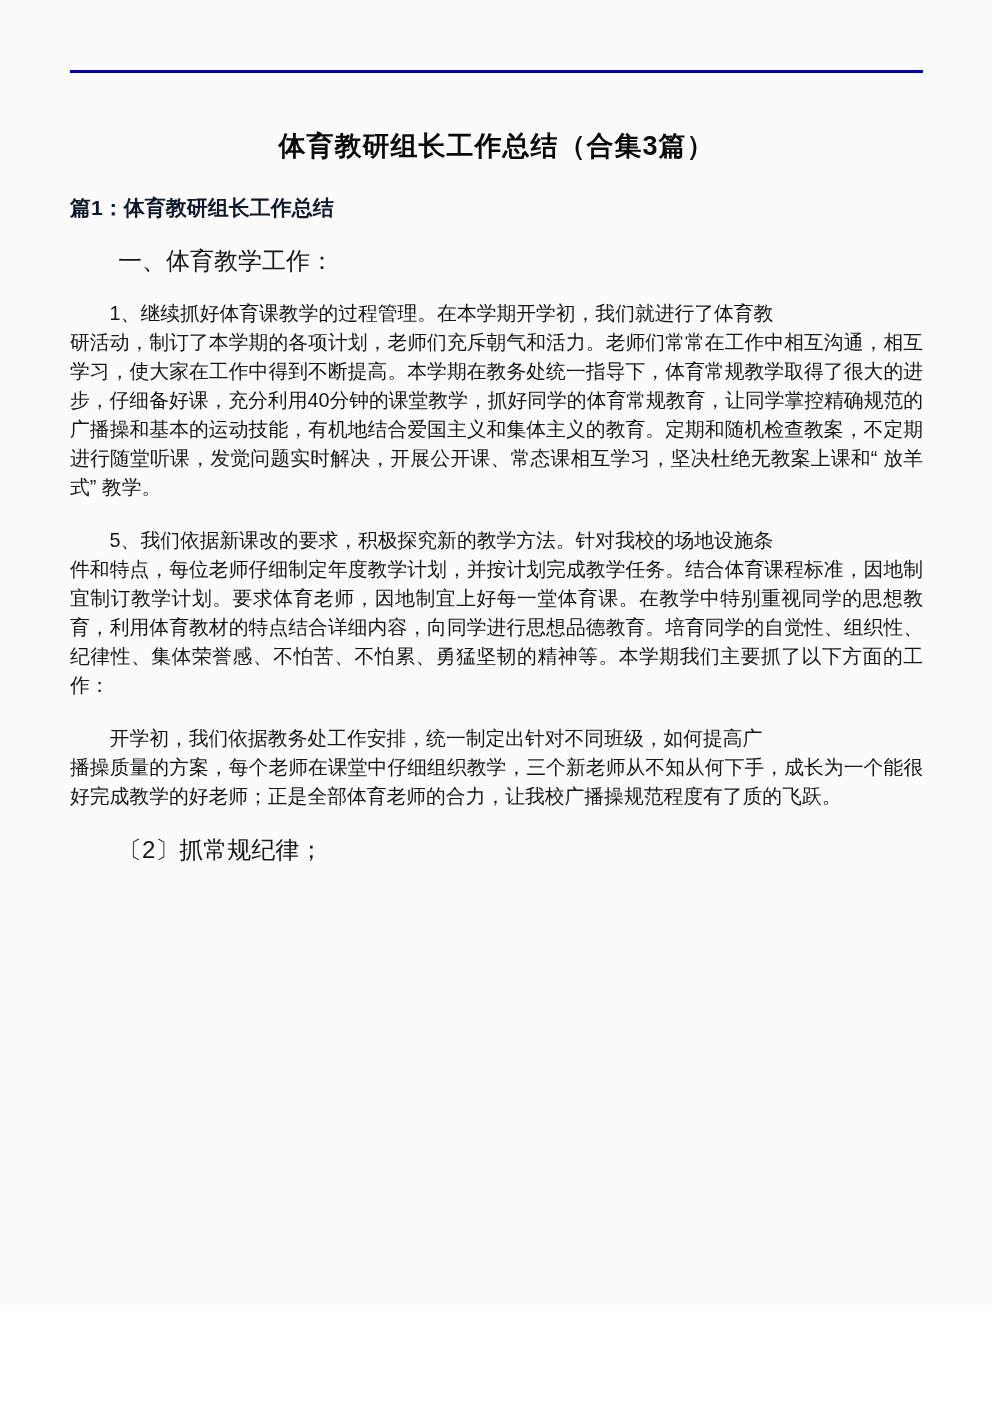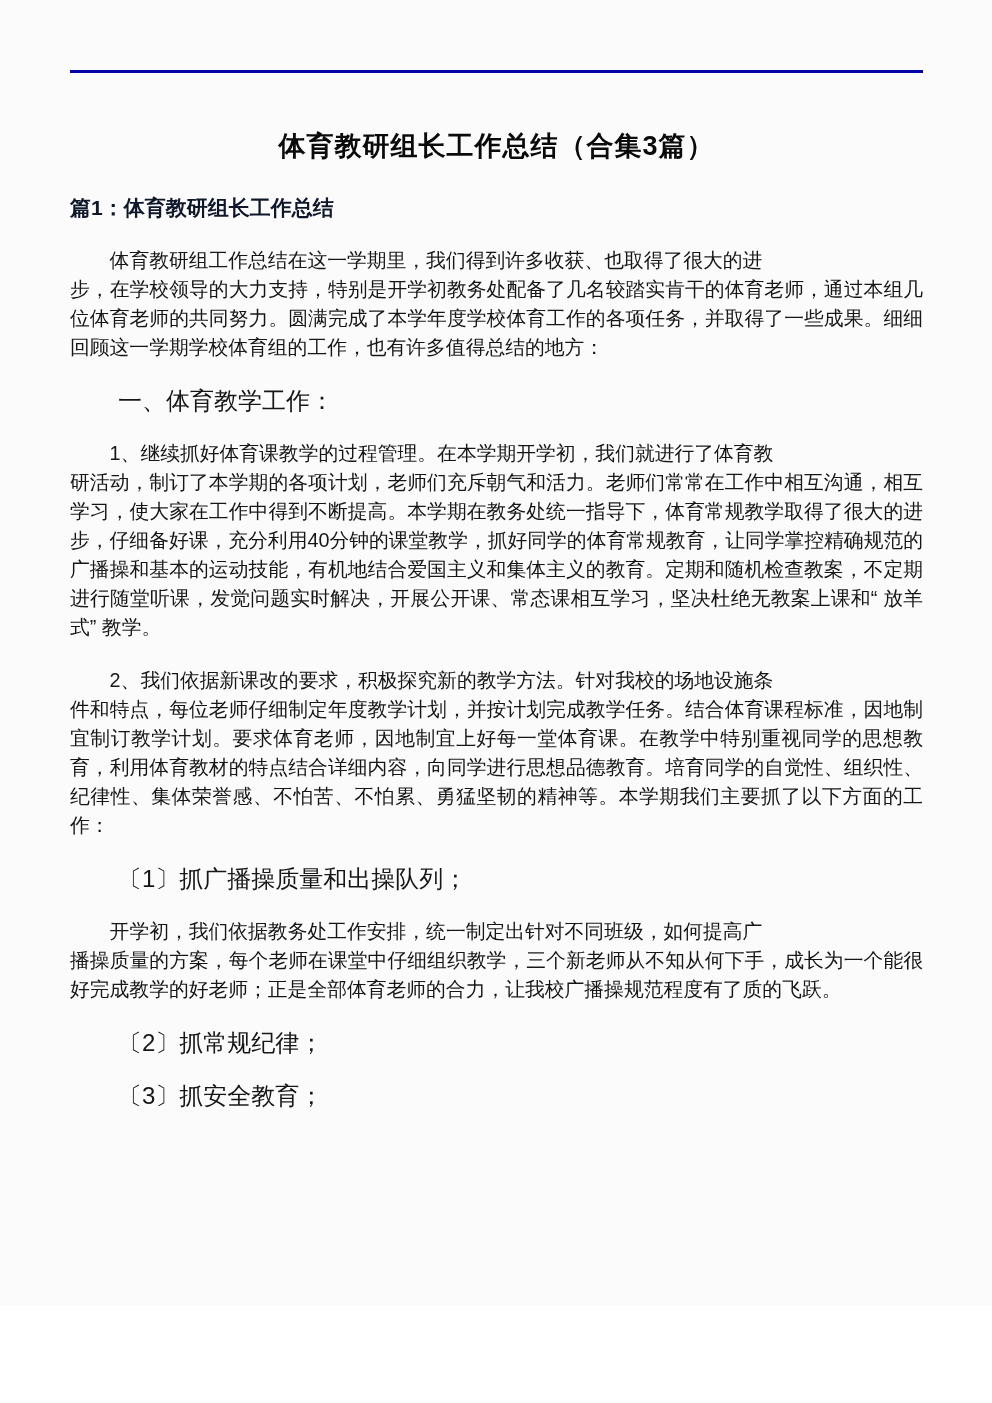--- a/index.html
+++ b/index.html
@@ -77,39 +77,35 @@
 
 <div class="page">
 
   <div class="rule rule-top" style="background: rgb(4, 4, 166);"></div>
 
   <div class="content">
     <h1 class="doc-title">体育教研组长工作总结（合集3篇）</h1>
 
     <h2 class="red-heading" style="color: #0f172a;">篇1：体育教研组长工作总结</h2>
 
-    <p class="para">体育教研组工作总结在这一学期里，我们得到许多收获、也取得了很大的进
-步，在学校领导的大力支持，特别是开学初教务处配备了几名较踏实肯干的体育老师，通过本组几位体育老师的共同努力。圆满完成了本学年度学校体育工作的各项任务，并取得了一些成果。细细回顾这一学期学校体育组的工作，也有许多值得总结的地方：</p>
 
     <p class="subheading">一、体育教学工作：</p>
 
     <p class="para">1、继续抓好体育课教学的过程管理。在本学期开学初，我们就进行了体育教
 研活动，制订了本学期的各项计划，老师们充斥朝气和活力。老师们常常在工作中相互沟通，相互学习，使大家在工作中得到不断提高。本学期在教务处统一指导下，体育常规教学取得了很大的进步，仔细备好课，充分利用40分钟的课堂教学，抓好同学的体育常规教育，让同学掌控精确规范的广播操和基本的运动技能，有机地结合爱国主义和集体主义的教育。定期和随机检查教案，不定期进行随堂听课，发觉问题实时解决，开展公开课、常态课相互学习，坚决杜绝无教案上课和“ 放羊式” 教学。</p>
 
-    <p class="para">2、我们依据新课改的要求，积极探究新的教学方法。针对我校的场地设施条
+    <p class="para">5、我们依据新课改的要求，积极探究新的教学方法。针对我校的场地设施条
 件和特点，每位老师仔细制定年度教学计划，并按计划完成教学任务。结合体育课程标准，因地制宜制订教学计划。要求体育老师，因地制宜上好每一堂体育课。在教学中特别重视同学的思想教育，利用体育教材的特点结合详细内容，向同学进行思想品德教育。培育同学的自觉性、组织性、纪律性、集体荣誉感、不怕苦、不怕累、勇猛坚韧的精神等。本学期我们主要抓了以下方面的工作：</p>
 
-    <p class="subheading">〔1〕抓广播操质量和出操队列；</p>
 
     <p class="para">开学初，我们依据教务处工作安排，统一制定出针对不同班级，如何提高广
 播操质量的方案，每个老师在课堂中仔细组织教学，三个新老师从不知从何下手，成长为一个能很好完成教学的好老师；正是全部体育老师的合力，让我校广播操规范程度有了质的飞跃。</p>
 
     <p class="subheading">〔2〕抓常规纪律；</p>
 
 
-    <p class="subheading">〔3〕抓安全教育；</p>
   </div>
 
   <div class="rule rule-bottom" style="background: rgb(4, 4, 166);"></div>
 
   <div class="footer-pagenum" style="color: rgb(232, 20, 20);">1 / 5</div>
 
 </div>
 
 </body></html>

